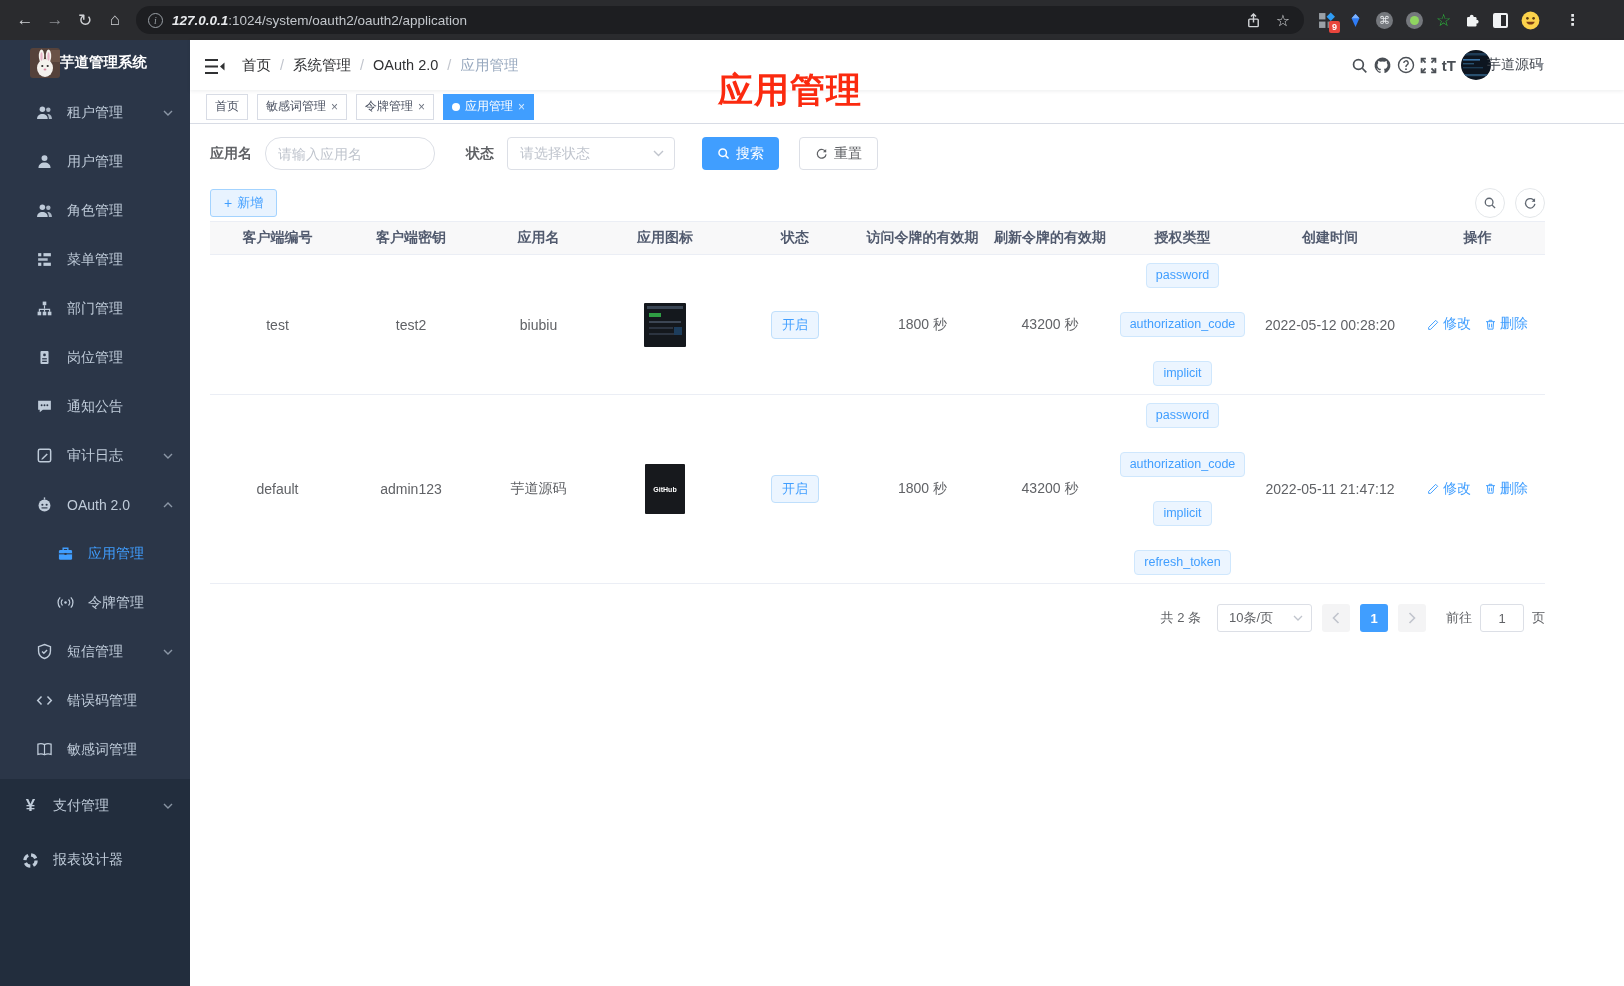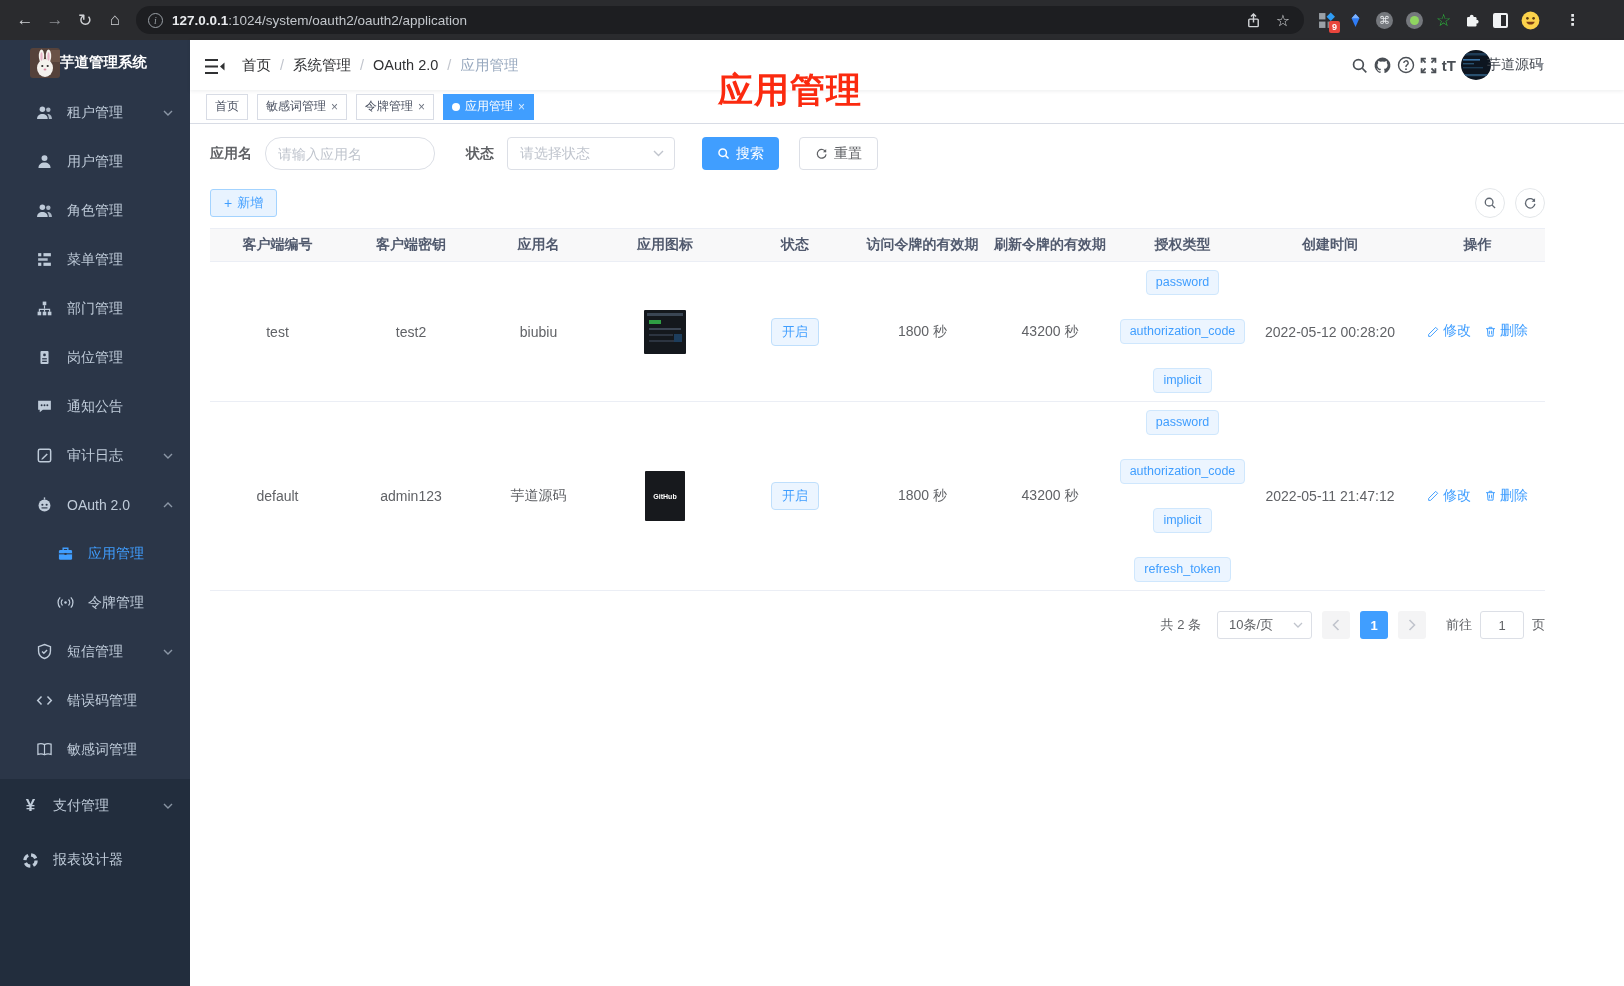--- a/index.html
+++ b/index.html
@@ -10,21 +10,21 @@
   
   .chrome { height:40px; background:#2a2b2e; display:flex; align-items:center; padding:0 10px; }
   .navbtn { width:30px; height:30px; display:flex; align-items:center; justify-content:center;
             color:#cfd1d4; font-size:17px; border-radius:50%; cursor:pointer; }
   .navbtn.fwd { color:#8b8e92; }
   .urlbar { height:28px; width:1168px; margin-left:6px; background:#1d1e21; border-radius:14px;
             display:flex; align-items:center; padding:0 8px 0 12px; font-size:13.5px; color:#e8eaed; }
   .info-badge { width:15px; height:15px; border:1.2px solid #9aa0a6; border-radius:50%; color:#9aa0a6;
                 font-size:10px; font-style:italic; display:flex; align-items:center; justify-content:center;
                 margin-right:9px; flex-shrink:0; font-family:"Liberation Serif",serif; }
-  .url-host { font-weight:700; color:#e8eaed; }
+  .url-host { font-weight:700; color:#e8eaed;font-style:italic; }
   .url-rest { color:#c3c7cc; }
   .urlbar .sp { flex:1; }
   .share-ic { margin-right:14px; cursor:pointer; }
   .star-ic { color:#d2d4d7; font-size:16px; margin-right:6px; cursor:pointer; }
   .ext-row { display:flex; align-items:center; margin-left:14px; gap:13px; }
   .ext { position:relative; cursor:pointer; }
   .ext-badge { position:absolute; right:-5px; bottom:-4px; background:#e8453c; color:#fff; font-size:9px;
                line-height:10px; padding:1px 3px; border-radius:2px; font-weight:700; }
   .circle-ext { width:17px; height:17px; border-radius:50%; background:#75787d; color:#e3e5e8;
                 display:flex; align-items:center; justify-content:center; font-size:11px; cursor:pointer; }
@@ -97,21 +97,21 @@
   .btn-reset { margin-left:20px; background:#fff; color:#606266; border:1px solid #dcdfe6; }
 
   .toolbar { width:1335px; margin-top:18px; display:flex; align-items:center; justify-content:space-between; }
   .btn-add { height:28px; padding:0 13px; background:#e8f3ff; border:1px solid #a3d3ff; color:#409eff;
              border-radius:3px; font-size:13px; display:inline-flex; align-items:center; gap:5px; cursor:pointer; }
   .btn-add .plus { font-size:14px; }
   .tb-circles { display:flex; gap:10px; }
   .circle-btn { width:30px; height:30px; border-radius:50%; border:1px solid #e4e7ea; background:#fff;
                 color:#5f6670; display:flex; align-items:center; justify-content:center; cursor:pointer; }
 
-  table.grid { width:1335px; margin-top:10px; border-collapse:collapse; table-layout:fixed;
+  table.grid { width:1335px; margin-top:3px; border-collapse:collapse; table-layout:fixed;
                font-size:14px; color:#606266; }
   .grid th { background:#f8f8f9; color:#515a6e; font-weight:700; height:33px; text-align:center; padding:0;
              border-top:1px solid #ebeef5; border-bottom:1px solid #ebeef5; font-size:14px; }
   .grid td { border-bottom:1px solid #ebeef5; text-align:center; padding:8px 4px; vertical-align:middle; }
 
   .status-tag { display:inline-block; height:28px; line-height:26px; padding:0 10px; background:#ecf5ff;
                 border:1px solid #bfdffc; color:#409eff; border-radius:4px; font-size:13px; }
   .grants { display:flex; flex-direction:column; align-items:center; gap:24px; }
   .grant-tag { height:25px; line-height:23px; padding:0 9px; background:#ecf5ff; border:1px solid #cfe7fd;
                color:#409eff; border-radius:4px; font-size:12.5px; white-space:nowrap; }

